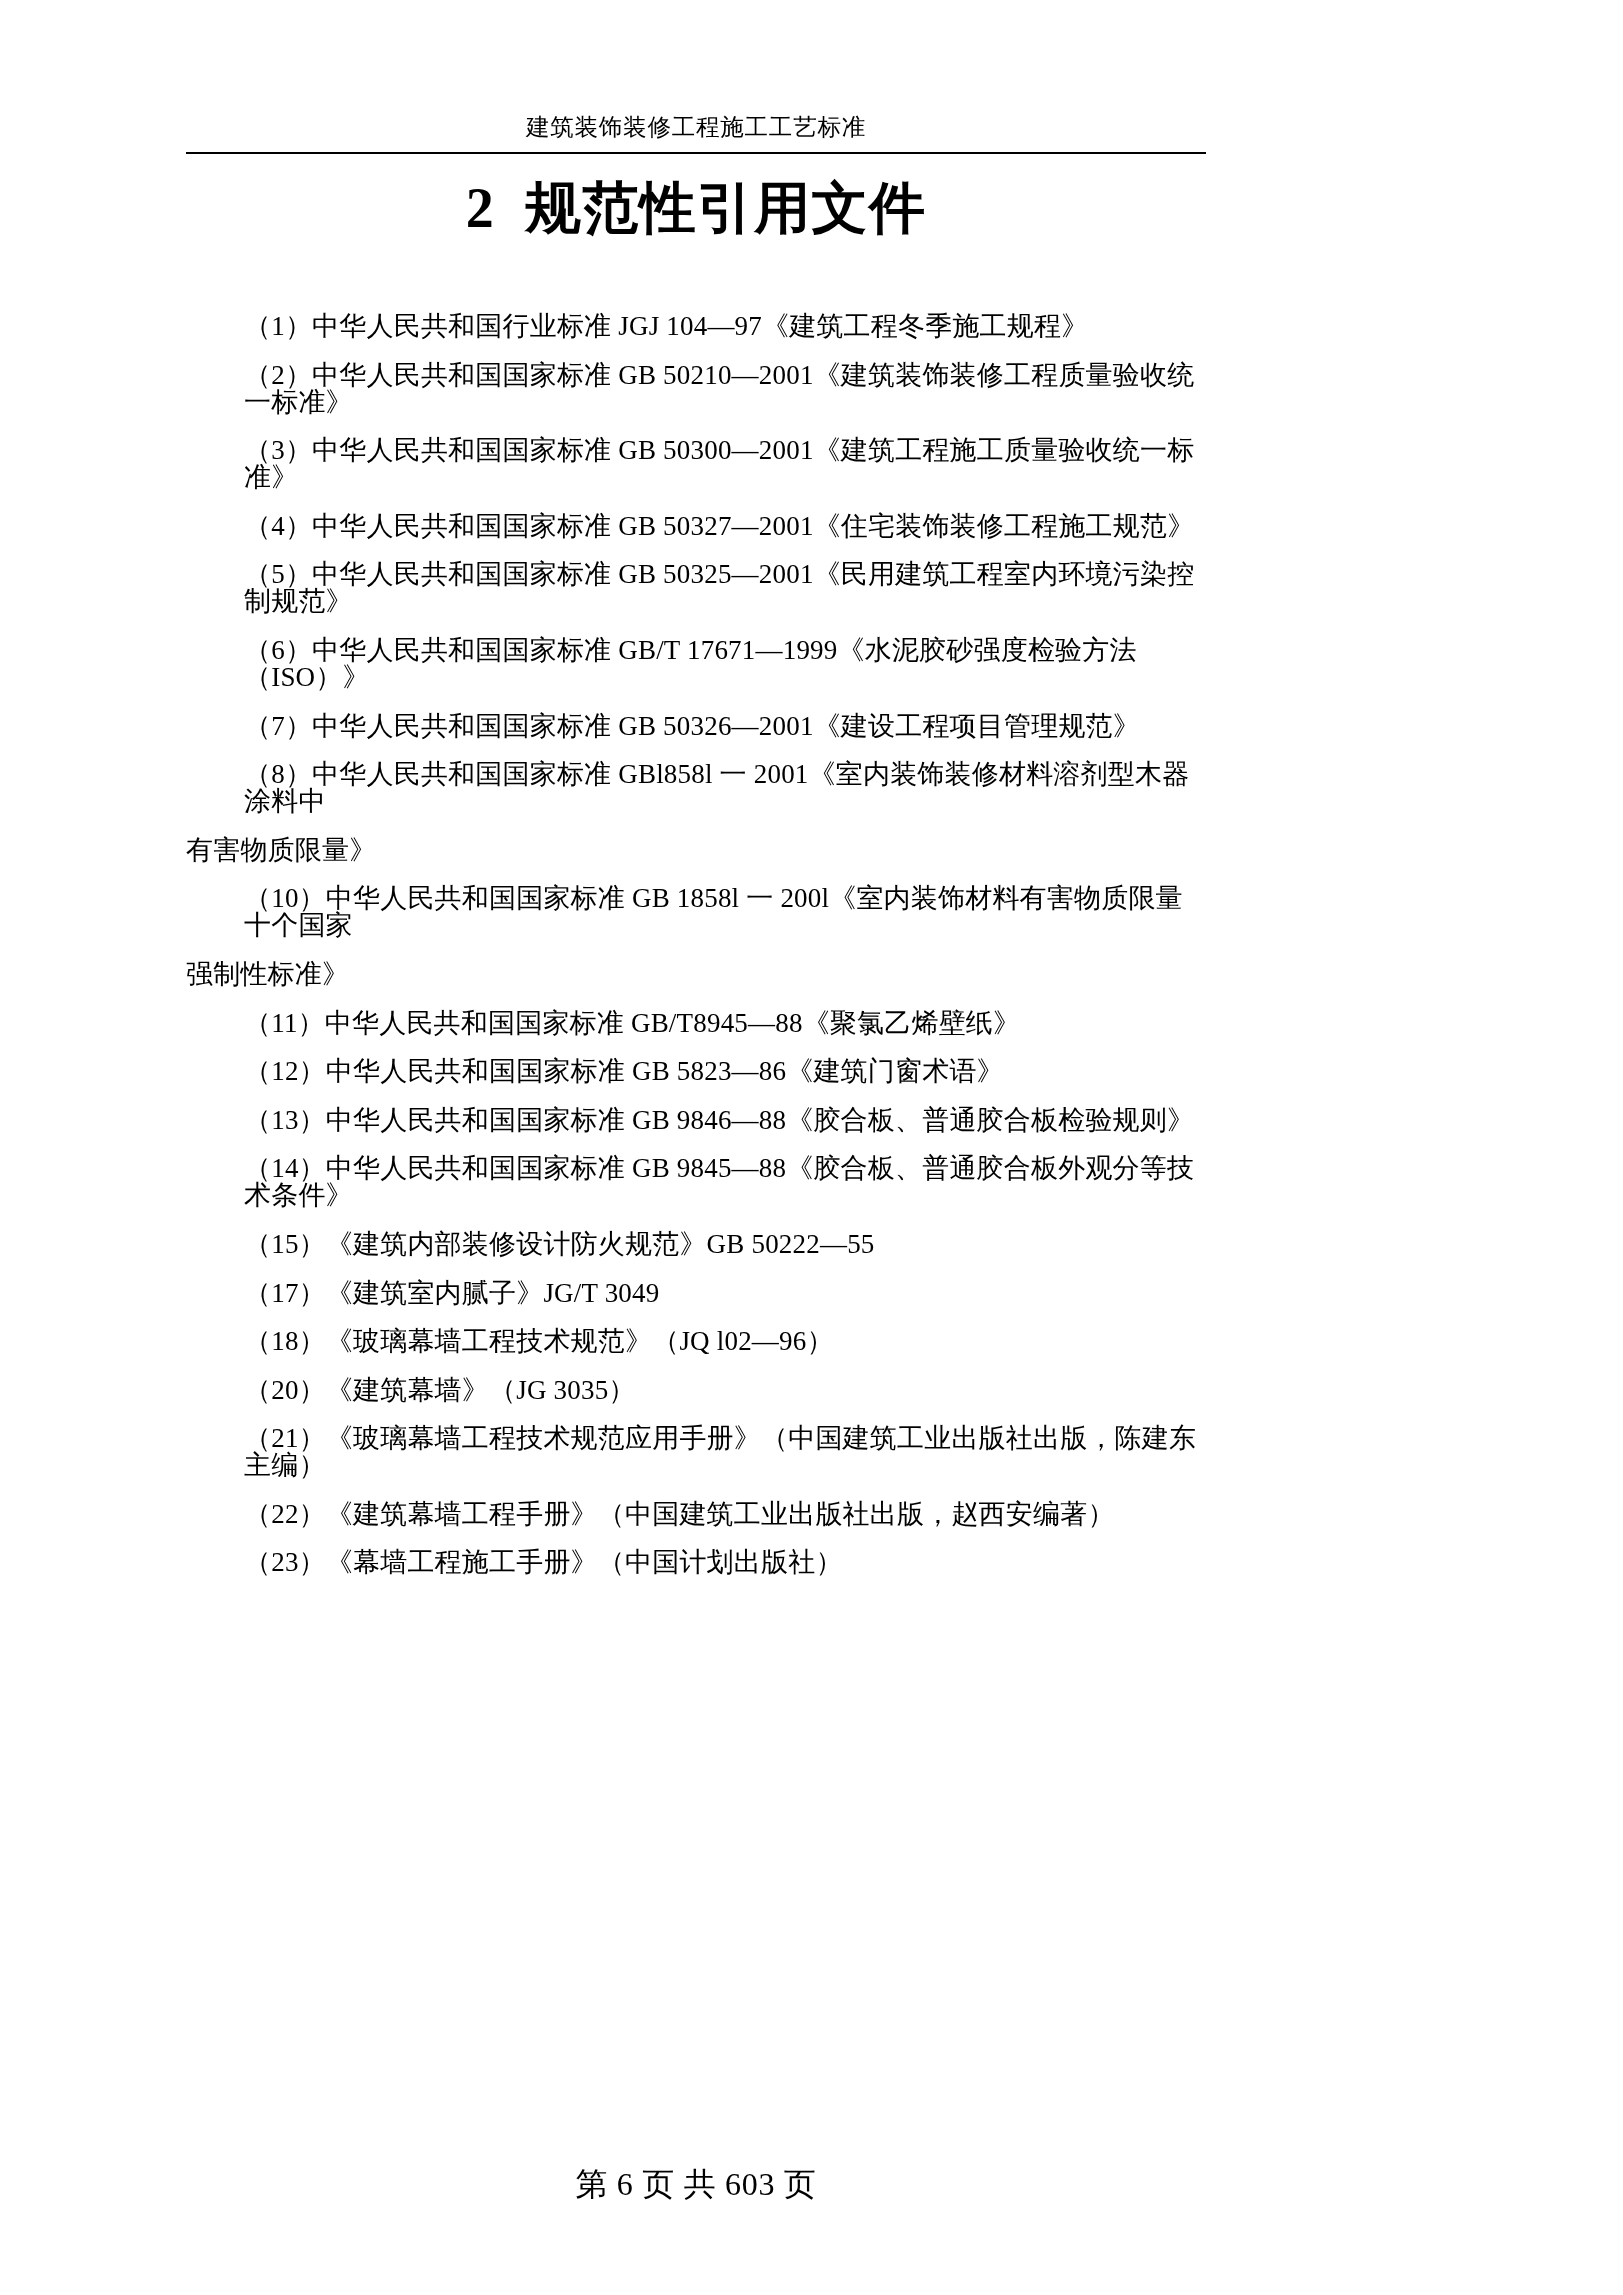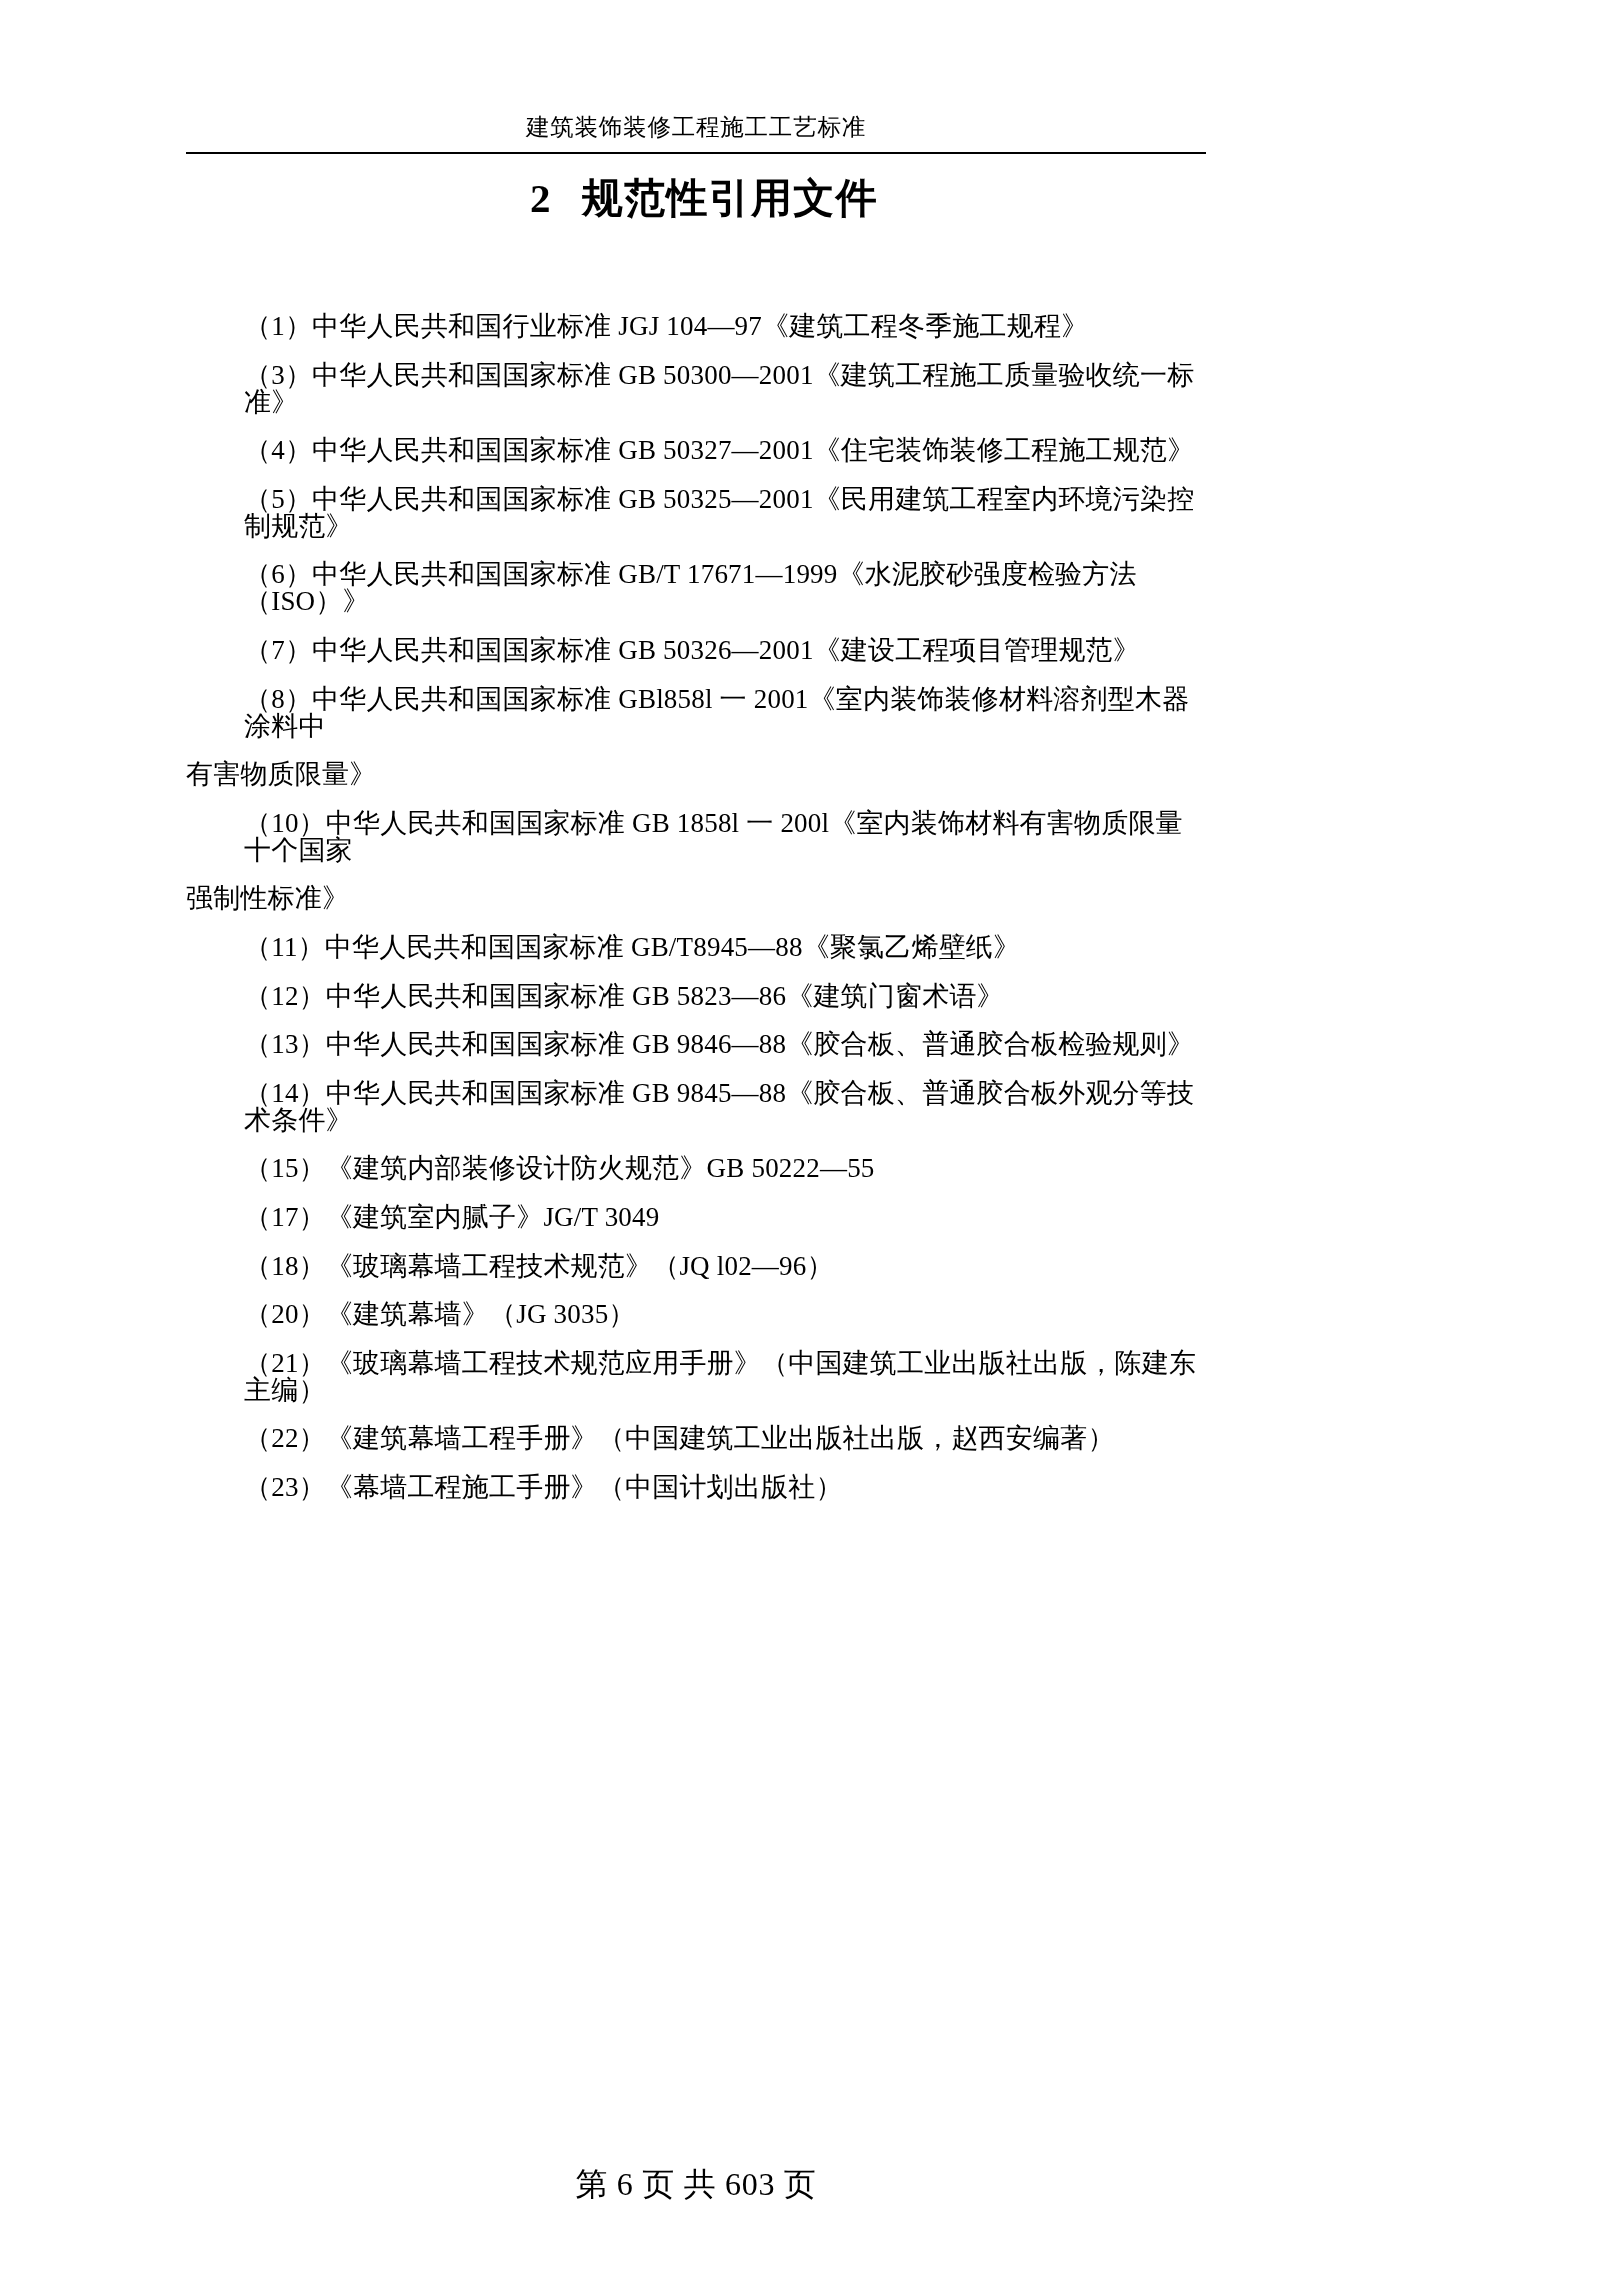--- a/index.html
+++ b/index.html
@@ -34,24 +34,24 @@
     color: #000;
   }
   .header-rule {
     margin-top: 9.2px;
     border-bottom: 2px solid #000;
     width: 100%;
   }
   .doc-title {
     position: absolute;
     top: 171px;
-    left: 8px;
+    left: 0;
     width: 100%;
     text-align: center;
-    font-size: 41px;
+    font-size: 56px;
     font-weight: bold;
     letter-spacing: 1.3px;
   }
   .doc-title .num {
     margin-right: 30px;
   }
   .body-area {
     position: absolute;
     top: 301px;
     left: 186px;
@@ -92,20 +92,21 @@
     <div class="header-rule"></div>
   </div>
 
   <div class="doc-title">
     <span class="num">2</span><span>规范性引用文件</span>
   </div>
 
   <div class="body-area">
 
     <p class="para indent">（1）中华人民共和国行业标准 JGJ 104—97《建筑工程冬季施工规程》</p>
+    <p class="para indent">（2）中华人民共和国国家标准 GB 50210—2001《建筑装饰装修工程质量验收统一标准》</p>
     <p class="para indent">（3）中华人民共和国国家标准 GB 50300—2001《建筑工程施工质量验收统一标准》</p>
     <p class="para indent">（4）中华人民共和国国家标准  GB 50327—2001《住宅装饰装修工程施工规范》</p>
     <p class="para indent">（5）中华人民共和国国家标准 GB 50325—2001《民用建筑工程室内环境污染控制规范》</p>
     <p class="para indent">（6）中华人民共和国国家标准 GB/T 17671—1999《水泥胶砂强度检验方法（ISO）》</p>
     <p class="para indent">（7）中华人民共和国国家标准 GB 50326—2001《建设工程项目管理规范》</p>
     <p class="para indent">（8）中华人民共和国国家标准 GBl858l 一 2001《室内装饰装修材料溶剂型木器涂料中</p>
     <p class="para cont">有害物质限量》</p>
     <p class="para indent">（10）中华人民共和国国家标准 GB 1858l 一 200l《室内装饰材料有害物质限量十个国家</p>
     <p class="para cont">强制性标准》</p>
     <p class="para indent">（11）中华人民共和国国家标准 GB/T8945—88《聚氯乙烯壁纸》</p>

